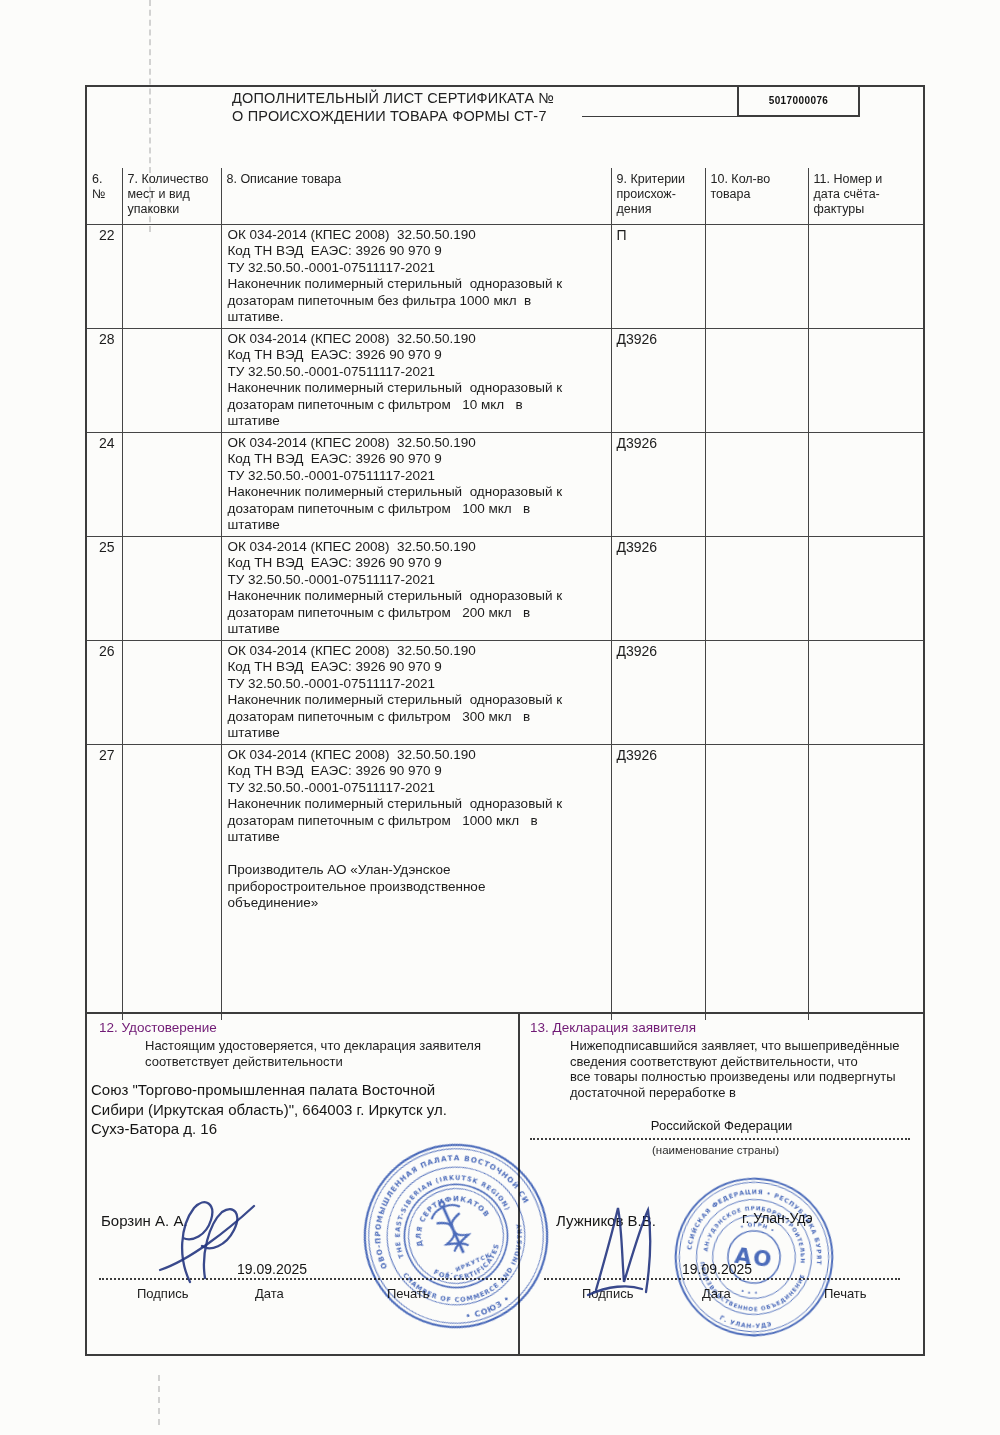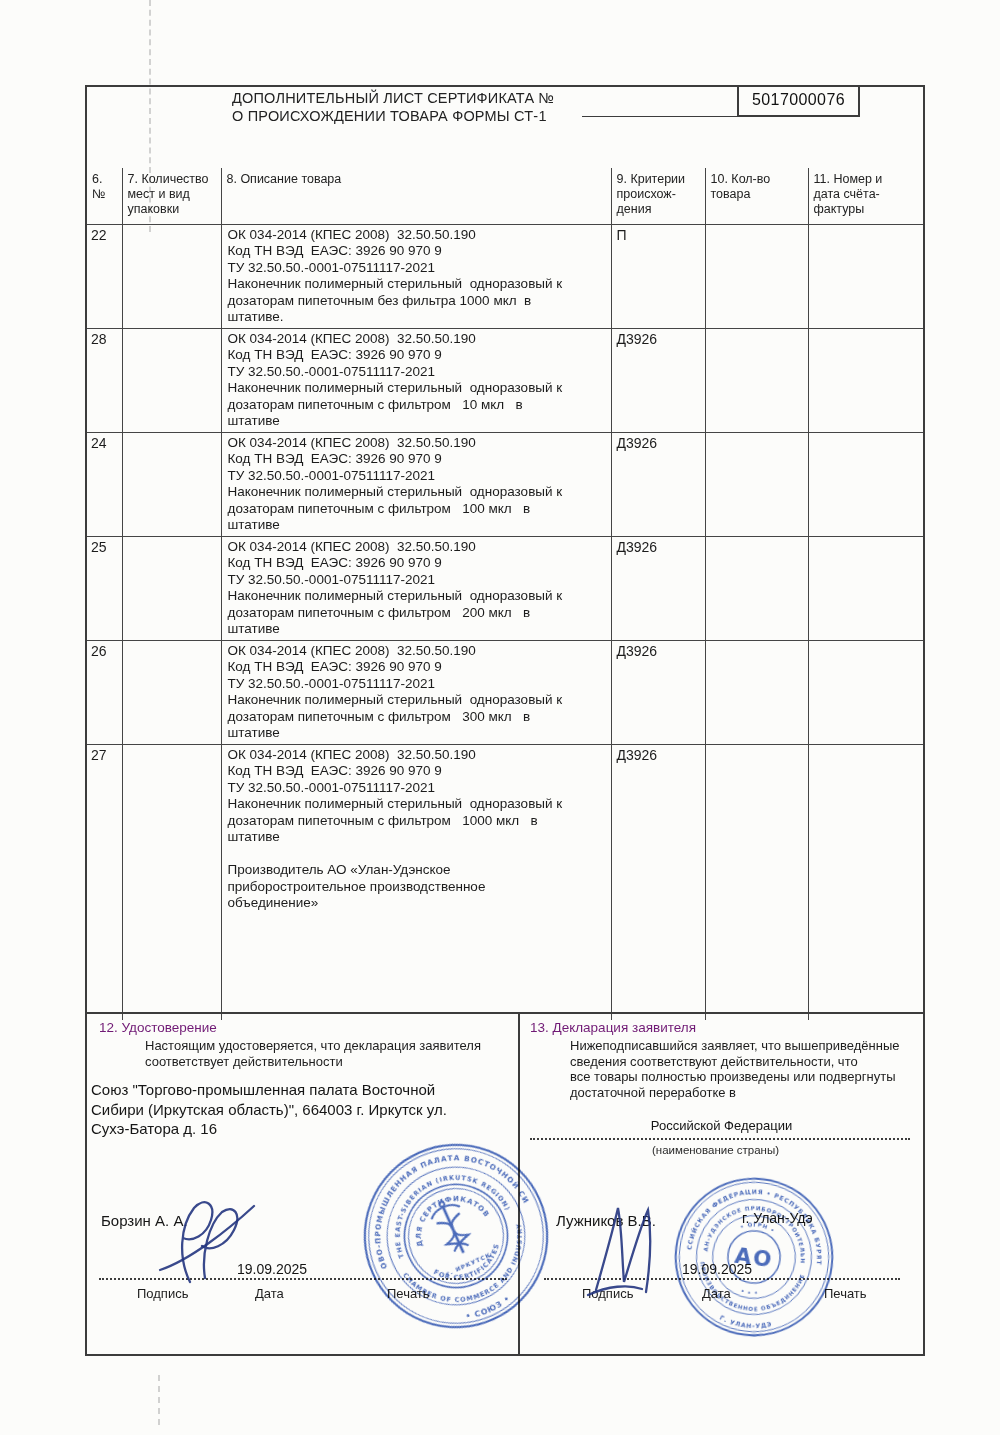--- a/index.html
+++ b/index.html
@@ -20,35 +20,35 @@
     border:2px solid #3c3c3c;box-sizing:border-box;background:transparent;
   }
 
   
   .header-band{position:absolute;left:0;top:0;width:100%;height:81px;}
   .title{position:absolute;left:145px;top:2px;font-size:14.5px;line-height:18px;letter-spacing:.2px;color:#222;}
   .num-box{
     position:absolute;left:650px;top:-2px;width:123px;height:32px;
     border:2px solid #3c3c3c;border-top:none;box-sizing:border-box;
     display:flex;align-items:center;justify-content:center;
-    font-size:16px;font-weight:normal;color:#111;letter-spacing:.4px;
+    font-size:10px;font-weight:bold;color:#111;letter-spacing:.4px;
   }
   .num-underline{position:absolute;left:495px;top:28.5px;width:157px;border-bottom:1.6px solid #3c3c3c;height:0;}
 
   
   table.goods{border-collapse:collapse;table-layout:fixed;position:absolute;left:0;top:81px;width:836px;}
   .goods th,.goods td{border:1.5px solid #454545;vertical-align:top;text-align:left;font-weight:normal;overflow:hidden;}
   .goods tr > *:first-child{border-left:none;}
   .goods tr > *:last-child{border-right:none;}
   .goods thead th{border-top:none;}
   .goods tbody tr:last-child td{border-bottom:none;}
   .goods thead tr{height:56px;}
   .goods th{font-size:12.5px;line-height:15px;padding:4px 3px 2px 5px;color:#222;}
   .goods td{font-size:13.5px;line-height:16.5px;padding:2px 4px 2px 6px;color:#1c1c1c;}
-  td.num{font-size:14px;padding-left:4px;margin-top:28px;}
+  td.num{font-size:14px;padding-left:12px;margin-top:28px;}
   td.crit{font-size:14px;padding-left:5px;}
   .prew{white-space:pre-wrap;}
   .prel{white-space:pre-line;}
 
   
   .bottom{
     position:absolute;left:0;top:925px;width:836px;height:342px;
     border-top:2px solid #3c3c3c;box-sizing:border-box;display:flex;
   }
   .sec{position:relative;box-sizing:border-box;}
@@ -100,21 +100,21 @@
 <div class="page">
 
   <div class="artifact artifact-top"></div>
   <div class="artifact artifact-bottom"></div>
 
   <div class="frame">
 
     <div class="header-band">
       <div class="title">
         <div>ДОПОЛНИТЕЛЬНЫЙ ЛИСТ СЕРТИФИКАТА №</div>
-        <div>О ПРОИСХОЖДЕНИИ ТОВАРА ФОРМЫ СТ-1</div>
+        <div>О ПРОИСХОЖДЕНИИ ТОВАРА ФОРМЫ СТ-7</div>
       </div>
       <div class="num-underline"></div>
       <div class="num-box">
         <span>5017000076</span>
       </div>
     </div>
 
     <table class="goods">
       <colgroup>
         <col style="width:35px">

